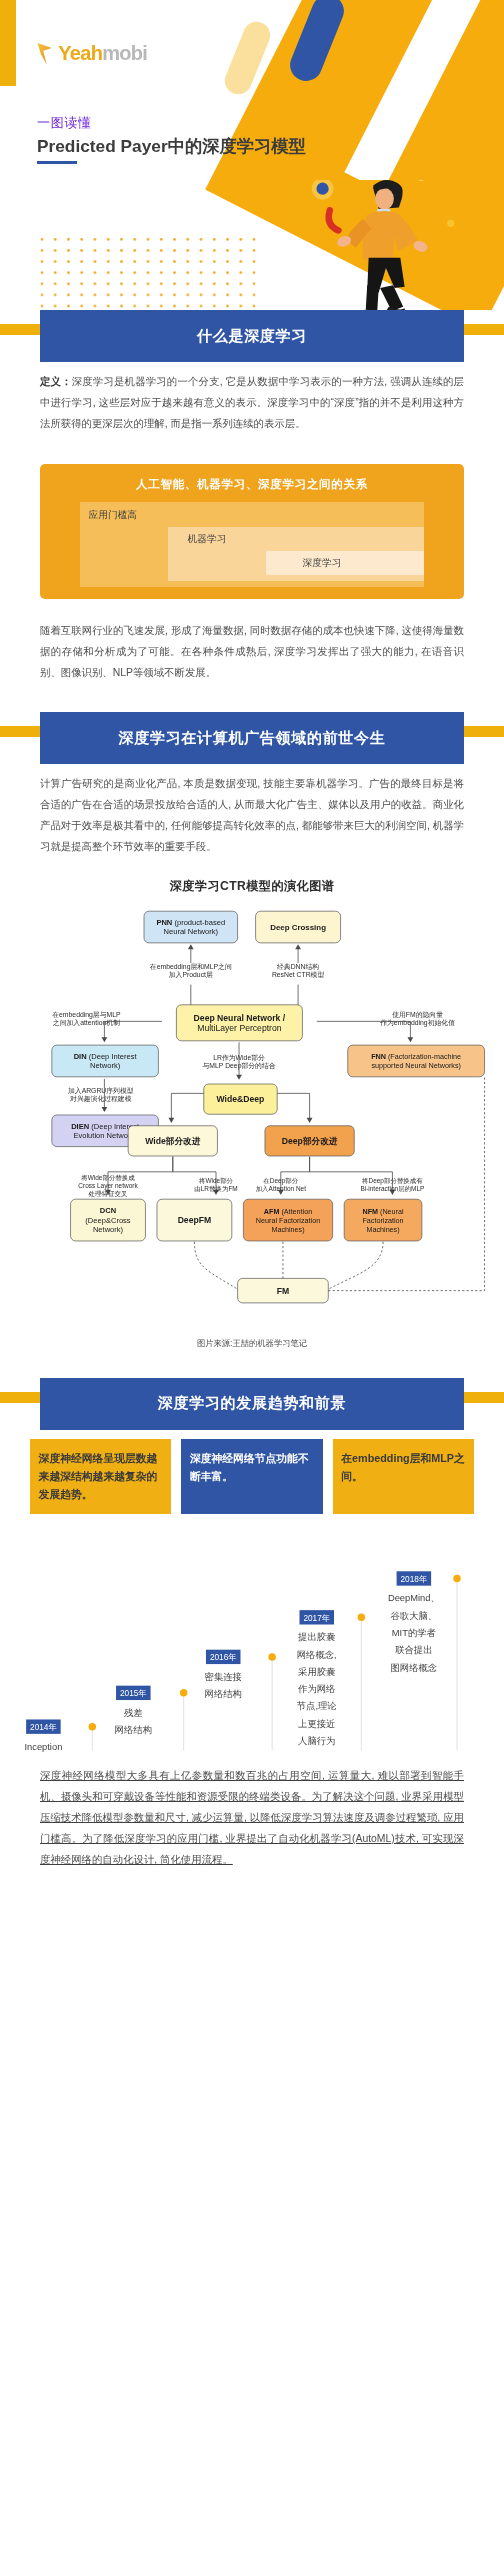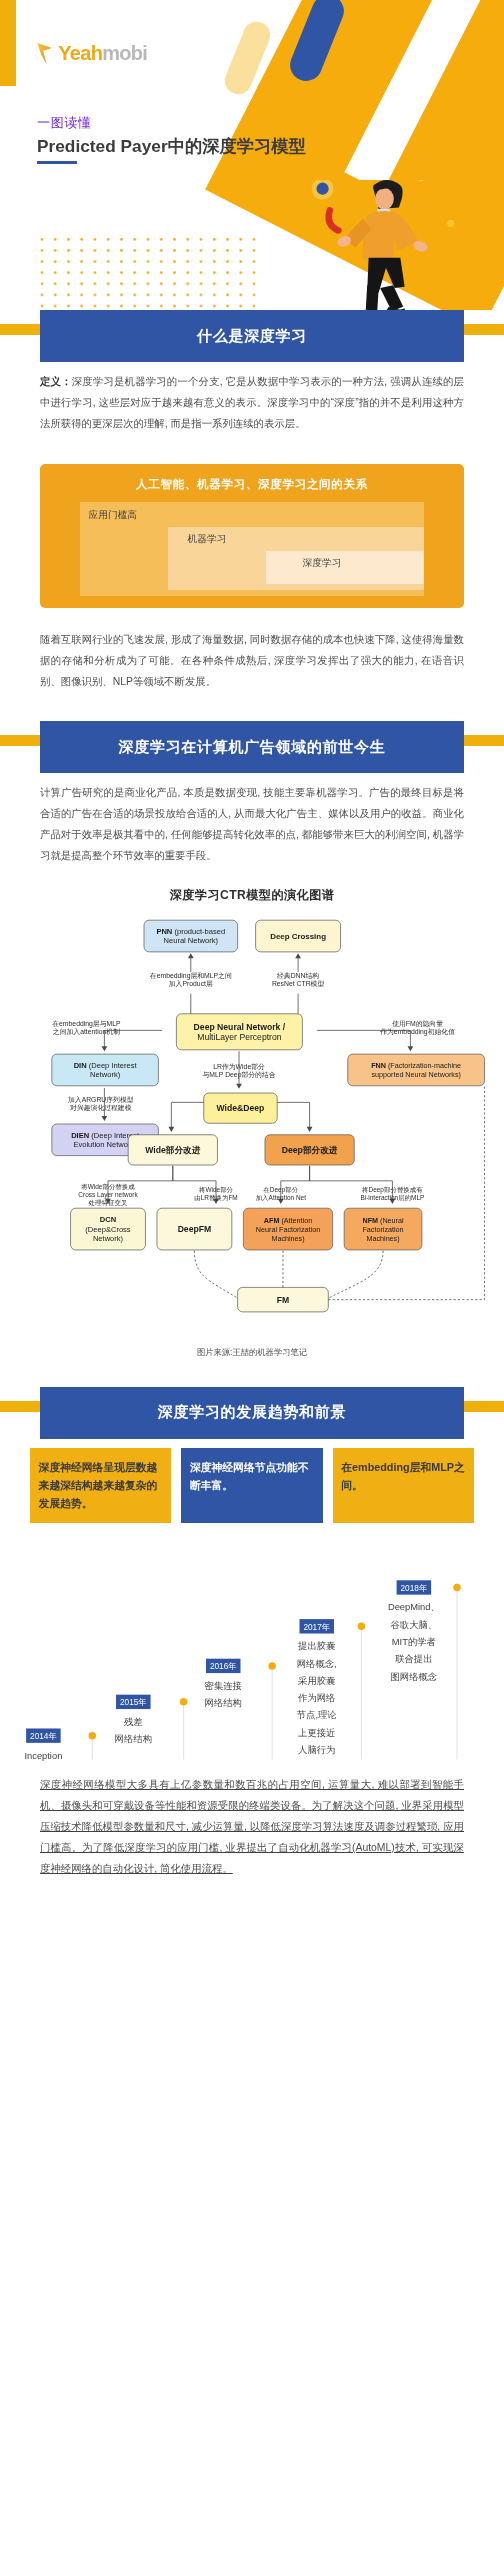--- a/index.html
+++ b/index.html
@@ -74,21 +74,21 @@
   .spacer-24 { height:17.3px; }
   .spacer-30 { height:21.6px; }
   .spacer-40 { height:29px; }
 
   
   .nest-card { background:#f0a41e; border-radius:5px; padding:13px 0 11.5px 0; }
   .nest-title { color:#fff; font-size:11.5px; font-weight:bold; text-align:center; letter-spacing:0.7px; margin-bottom:10px; }
   .nest-l1 { margin:0 40px 0 40px; background:#f6be59; padding:6.5px 0 6.5px 8.6px; }
   .nest-lab { font-size:9.7px; color:#3f3f3f; }
   .nest-l2 { margin-left:79px; margin-top:4.3px; background:#fad59a; padding:5.8px 0 5.8px 20px; }
-  .nest-l3 { margin-left:78px; margin-top:4.3px; background:#fdeace; padding:5px 0 14px 37px; }
+  .nest-l3 { margin-left:78px; margin-top:4.3px; background:#fdeace; padding:5px 0 5px 37px; }
 
   
   .ctr-title { text-align:center; font-size:12.2px; font-weight:bold; color:#2e2e2e; letter-spacing:0.4px; }
   .ctr-svg-wrap { width:100%; }
   .ctr-source { text-align:center; font-size:8.3px; color:#4d4d4d; }
 
   
   .trend-row { display:flex; gap:10px; padding:0 30px; }
   .trend-card {
     flex:1; padding:10px 8.6px 11.5px 8.6px;

